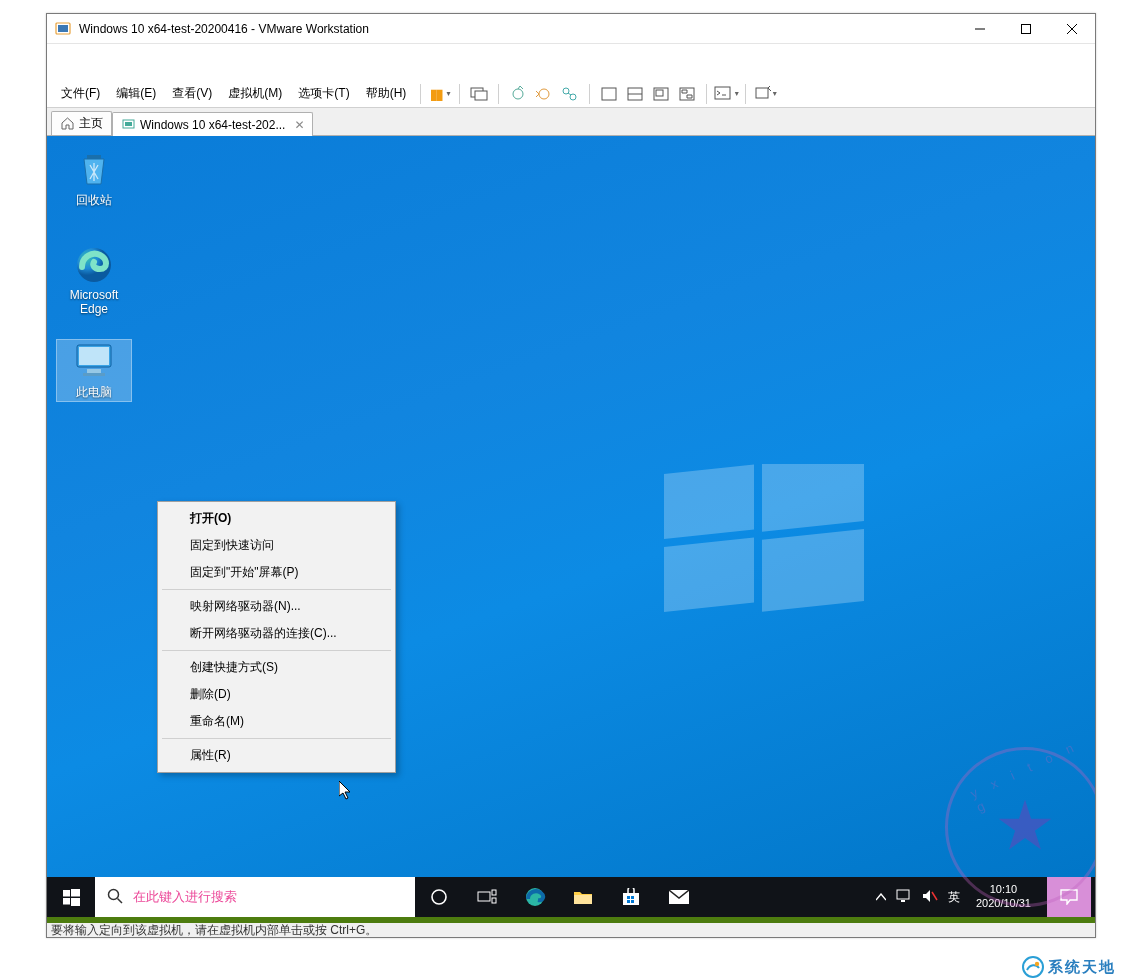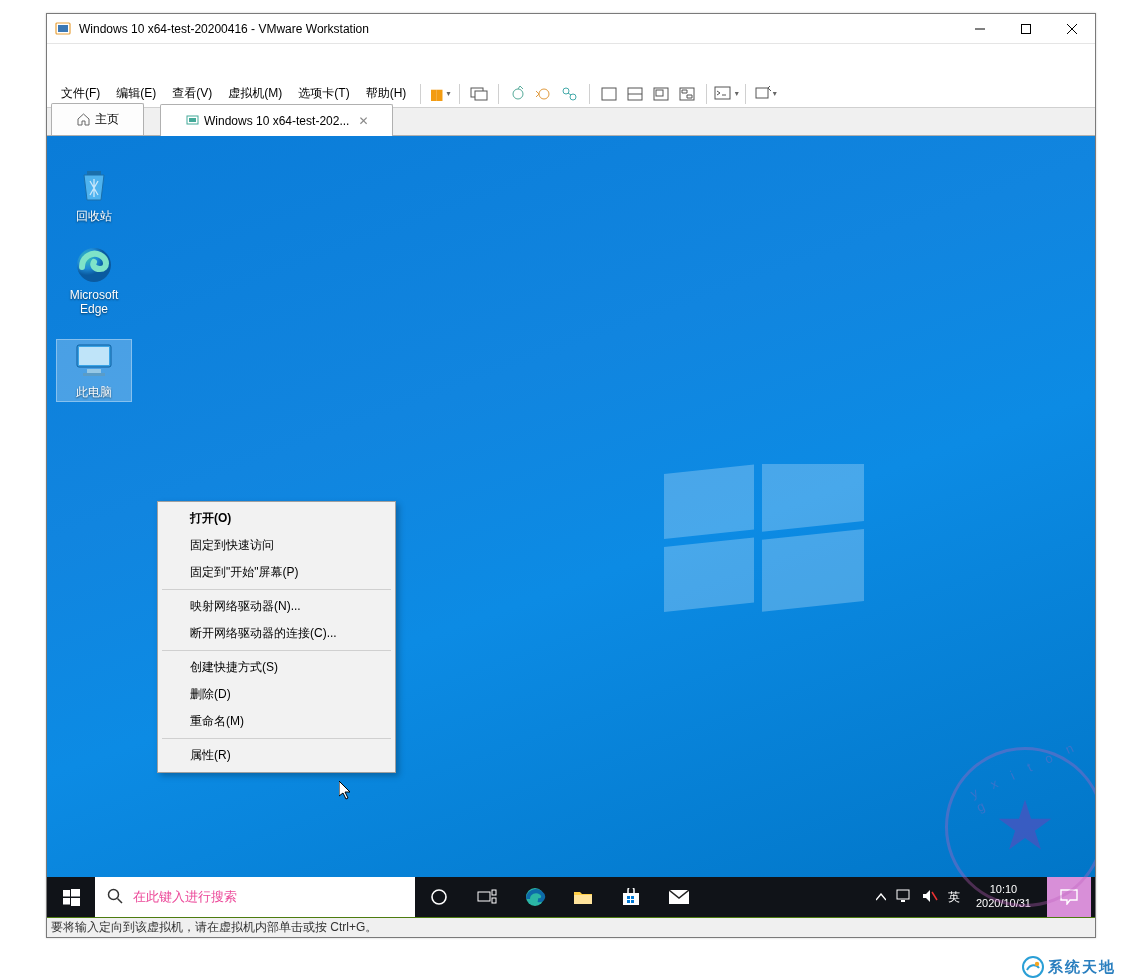--- a/index.html
+++ b/index.html
@@ -20,21 +20,21 @@
   .menubar { height: 28px; display: flex; align-items: center; padding: 0 6px; border-bottom: 1px solid #d0d0d0; gap: 0; margin-top: 36px; }
   .menubar .menu-item { font-size: 12px; color: #000; padding: 4px 8px; cursor: default; }
   .menubar .sep { width: 1px; height: 20px; background: #d0d0d0; margin: 0 6px; }
   .menubar .tool-ico { width: 26px; height: 24px; display: flex; align-items: center; justify-content: center; cursor: default; }
   .menubar .tool-group { display: flex; align-items: center; gap: 2px; }
   .menubar .pause { color: #f39c12; font-size: 14px; font-weight: bold; letter-spacing: -2px; padding-right:4px; }
   .menubar .dropdown-arrow { font-size: 8px; color: #666; margin-left:1px; }
 
   
   .tabs-row { height: 28px; background: #f0f0f0; display: flex; align-items: flex-end; padding-left: 4px; border-bottom: 1px solid #b0b0b0; gap: 0; }
-  .tabs-row .tab { height: 32px; border: 1px solid #b0b0b0; border-bottom: none; background: #fdfdfd; display: flex; align-items: center; padding: 0 24px; font-size: 12px; gap: 5px; border-radius: 2px 2px 0 0; margin-right: 16px; }
+  .tabs-row .tab { height: 24px; border: 1px solid #b0b0b0; border-bottom: none; background: #fdfdfd; display: flex; align-items: center; padding: 0 8px; font-size: 12px; gap: 5px; border-radius: 2px 2px 0 0; margin-right: 0; }
   .tabs-row .tab.active { background: #fff; position: relative; top: 1px; }
   .tabs-row .tab .tab-ico { width: 14px; height: 14px; display: inline-flex; align-items:center; justify-content:center; }
   .tabs-row .tab .tab-close { font-size: 12px; color: #888; margin-left: 4px; }
 
   
   .vm-area { flex: 1; position: relative; overflow: hidden; }
 
   
   .guest-desktop { position: absolute; inset: 0; background: linear-gradient(160deg, #0a7cd8 0%, #1185df 35%, #0c8be4 55%, #0074c5 100%); }
   .win-logo { position: absolute; right: 22%; top: 42%; width: 200px; height: 160px; opacity: .45; }
@@ -57,21 +57,21 @@
   .taskbar .search { flex: 0 0 320px; height: 40px; background: #fff; display: flex; align-items: center; gap: 10px; padding: 0 12px; }
   .taskbar .search .srch-ico { color: #333; }
   .taskbar .search span { color: #ec4899; font-size: 13px; }
   .taskbar .tb-ico { width: 48px; height: 40px; display: flex; align-items: center; justify-content: center; }
   .taskbar .tray { margin-left: auto; display: flex; align-items: center; gap: 10px; padding-right: 4px; font-size: 11px; }
   .taskbar .tray .clock { text-align: center; line-height: 1.25; font-size: 11px; padding: 0 6px; }
   .taskbar .tray .ime { font-size: 12px; }
   .taskbar .tray .notif { width: 44px; height: 40px; background: #d88fd8; display:flex; align-items:center; justify-content:center; }
 
   
-  .statusbar { height: 20px; background: #f0f0f0; border-top: 1px solid #4d7c0f; font-size: 12px; color: #333; display: flex; align-items: center; padding-left: 4px; }
+  .statusbar { height: 20px; background: #f0f0f0; border-top: 6px solid #4d7c0f; font-size: 12px; color: #333; display: flex; align-items: center; padding-left: 4px; }
 
   
   .watermark { position:absolute; right:-10px; bottom:10px; width:160px; height:160px; border:3px solid #c060c0; border-radius:50%; opacity:.35; display:flex; align-items:center; justify-content:center; pointer-events:none;}
   .watermark .star { width:55px; height:55px; background:#9c27b0; clip-path: polygon(50% 0%, 61% 35%, 98% 35%, 68% 57%, 79% 91%, 50% 70%, 21% 91%, 32% 57%, 2% 35%, 39% 35%);} 
   .watermark-text { position:absolute; font-size:13px; color:#c060c0; letter-spacing:6px; transform: rotate(-25deg); top:8px; left:20px; opacity:.8;}
 
   .footer-brand { position:absolute; right:6px; bottom:2px; display:flex; align-items:center; gap:4px; font-size:15px; font-weight:700; color:#2a7fbf; font-family:"SimHei","Microsoft YaHei"; letter-spacing:2px;margin-top:28px;}
   .footer-brand .logo { width:22px; height:22px; }
 </style>
 </head>
@@ -215,21 +215,21 @@
 
       <svg class="win-logo" viewBox="0 0 200 160">
         <g fill="rgba(255,255,255,.55)" transform="skewY(-6)">
           <rect x="0" y="10" width="90" height="65"></rect>
           <rect x="98" y="6" width="102" height="72"></rect>
           <rect x="0" y="83" width="90" height="65"></rect>
           <rect x="98" y="86" width="102" height="72"></rect>
         </g>
       </svg>
 
-      <div class="desk-icon" style="left:10px; top:28px;">
+      <div class="desk-icon" style="left:10px; top:12px;">
         <div class="ic">
           <svg width="40" height="40" viewBox="0 0 40 40">
               <path d="M10 10 L30 10 L27 35 L13 35 Z" fill="#4fb3ef" stroke="#1a6fab"></path>
               <rect x="13" y="6" width="14" height="4" fill="#1a6fab"></rect>
               <path d="M16 16 L24 30 M24 16 L16 30 M20 14 L20 32" stroke="#fff" stroke-width="1.3" opacity=".7"></path>
             </svg>
         </div>
         <div>回收站</div>
       </div>
 

